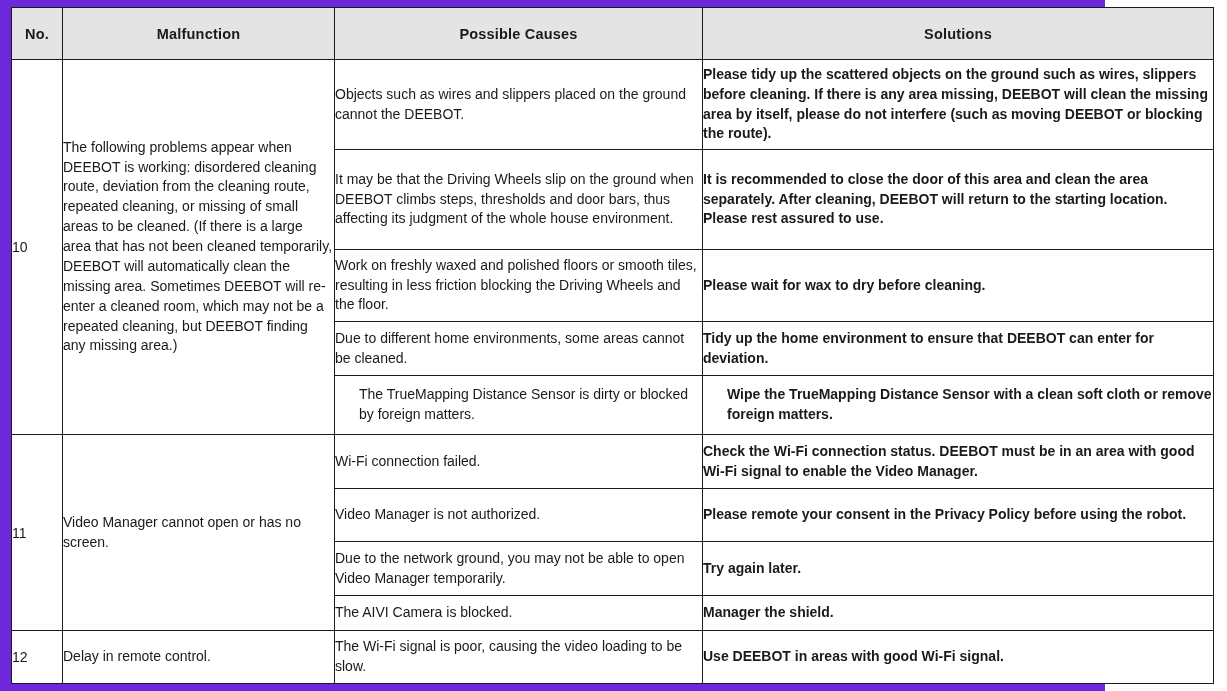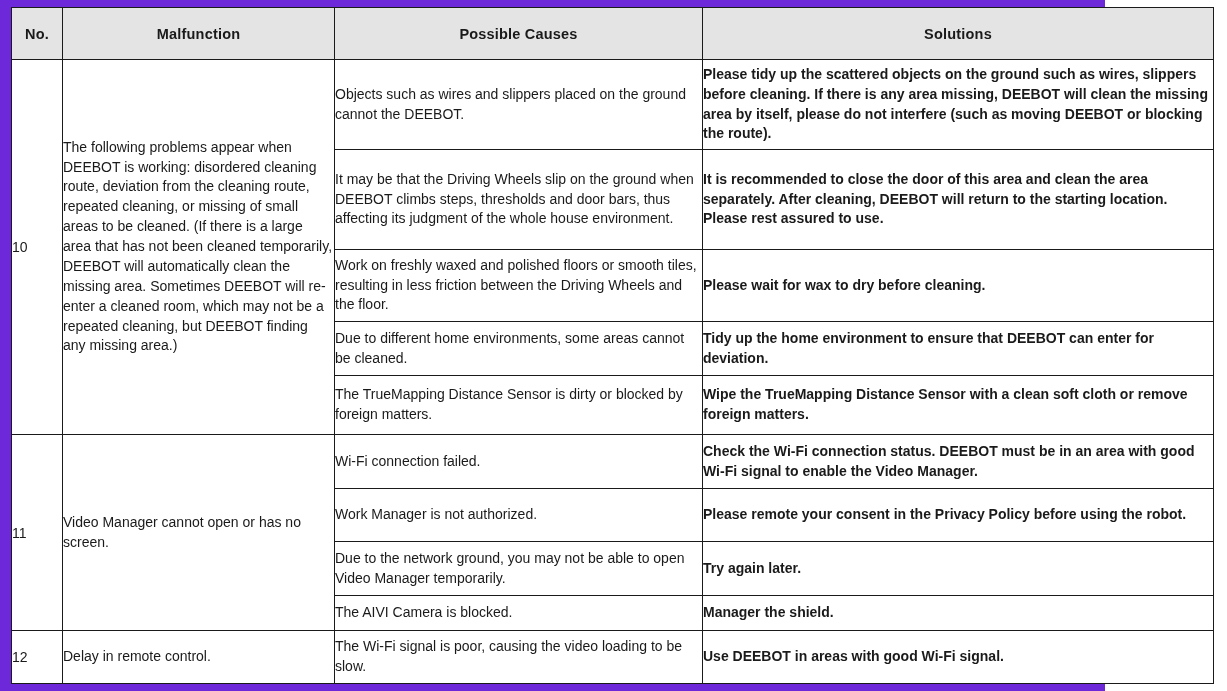--- a/index.html
+++ b/index.html
@@ -73,21 +73,21 @@
     font-size: 14px;
     line-height: 1.42;
     color: #1a1a1a;
     font-weight: bold;
   }
   
   tr.r10a td { height: 89px; }
   tr.r10b td { height: 99px; }
   tr.r10c td { height: 71px; }
   tr.r10d td { height: 53px; }
-  tr.r10e td { height: 58px; }
+  tr.r10e td { height: 58px; padding-left: 24px; }
   tr.r11a td { height: 53px; }
   tr.r11b td { height: 52px; }
   tr.r11c td { height: 53px; }
   tr.r11d td { height: 34px; }
   tr.r12a td { height: 52px; }
   td.malf-10 { vertical-align: middle; margin-left: 43px; }
   td.no-10, td.no-11, td.no-12 { vertical-align: middle; }
 </style>
 </head>
 <body>
@@ -114,40 +114,40 @@
         <td class="cell-no no-10" rowspan="5">10</td>
         <td class="cell-malf malf-10" rowspan="5">The following problems appear when DEEBOT is working: disordered cleaning route, deviation from the cleaning route, repeated cleaning, or missing of small areas to be cleaned. (If there is a large area that has not been cleaned temporarily, DEEBOT will automatically clean the missing area. Sometimes DEEBOT will re-enter a cleaned room, which may not be a repeated cleaning, but DEEBOT finding any missing area.)</td>
         <td class="cell-cause">Objects such as wires and slippers placed on the ground cannot the DEEBOT.</td>
         <td class="cell-sol">Please tidy up the scattered objects on the ground such as wires, slippers before cleaning. If there is any area missing, DEEBOT will clean the missing area by itself, please do not interfere (such as moving DEEBOT or blocking the route).</td>
       </tr>
       <tr class="r10b">
         <td class="cell-cause">It may be that the Driving Wheels slip on the ground when DEEBOT climbs steps, thresholds and door bars, thus affecting its judgment of the whole house environment.</td>
         <td class="cell-sol">It is recommended to close the door of this area and clean the area separately. After cleaning, DEEBOT will return to the starting location. Please rest assured to use.</td>
       </tr>
       <tr class="r10c">
-        <td class="cell-cause">Work on freshly waxed and polished floors or smooth tiles, resulting in less friction between the Driving Wheels and the floor.</td>
+        <td class="cell-cause">Work on freshly waxed and polished floors or smooth tiles, resulting in less friction blocking the Driving Wheels and the floor.</td>
         <td class="cell-sol">Please wait for wax to dry before cleaning.</td>
       </tr>
       <tr class="r10d">
         <td class="cell-cause">Due to different home environments, some areas cannot be cleaned.</td>
         <td class="cell-sol">Tidy up the home environment to ensure that DEEBOT can enter for deviation.</td>
       </tr>
       <tr class="r10e">
         <td class="cell-cause">The TrueMapping Distance Sensor is dirty or blocked by foreign matters.</td>
         <td class="cell-sol">Wipe the TrueMapping Distance Sensor with a clean soft cloth or remove foreign matters.</td>
       </tr>
 
       <tr class="r11a">
         <td class="cell-no no-11" rowspan="4">11</td>
         <td class="cell-malf" rowspan="4">Video Manager cannot open or has no screen.</td>
         <td class="cell-cause">Wi-Fi connection failed.</td>
         <td class="cell-sol">Check the Wi-Fi connection status. DEEBOT must be in an area with good Wi-Fi signal to enable the Video Manager.</td>
       </tr>
       <tr class="r11b">
-        <td class="cell-cause">Work Manager is not authorized.</td>
+        <td class="cell-cause">Video Manager is not authorized.</td>
         <td class="cell-sol">Please remote your consent in the Privacy Policy before using the robot.</td>
       </tr>
       <tr class="r11c">
         <td class="cell-cause">Due to the network ground, you may not be able to open Video Manager temporarily.</td>
         <td class="cell-sol">Try again later.</td>
       </tr>
       <tr class="r11d">
         <td class="cell-cause">The AIVI Camera is blocked.</td>
         <td class="cell-sol">Manager the shield.</td>
       </tr>

